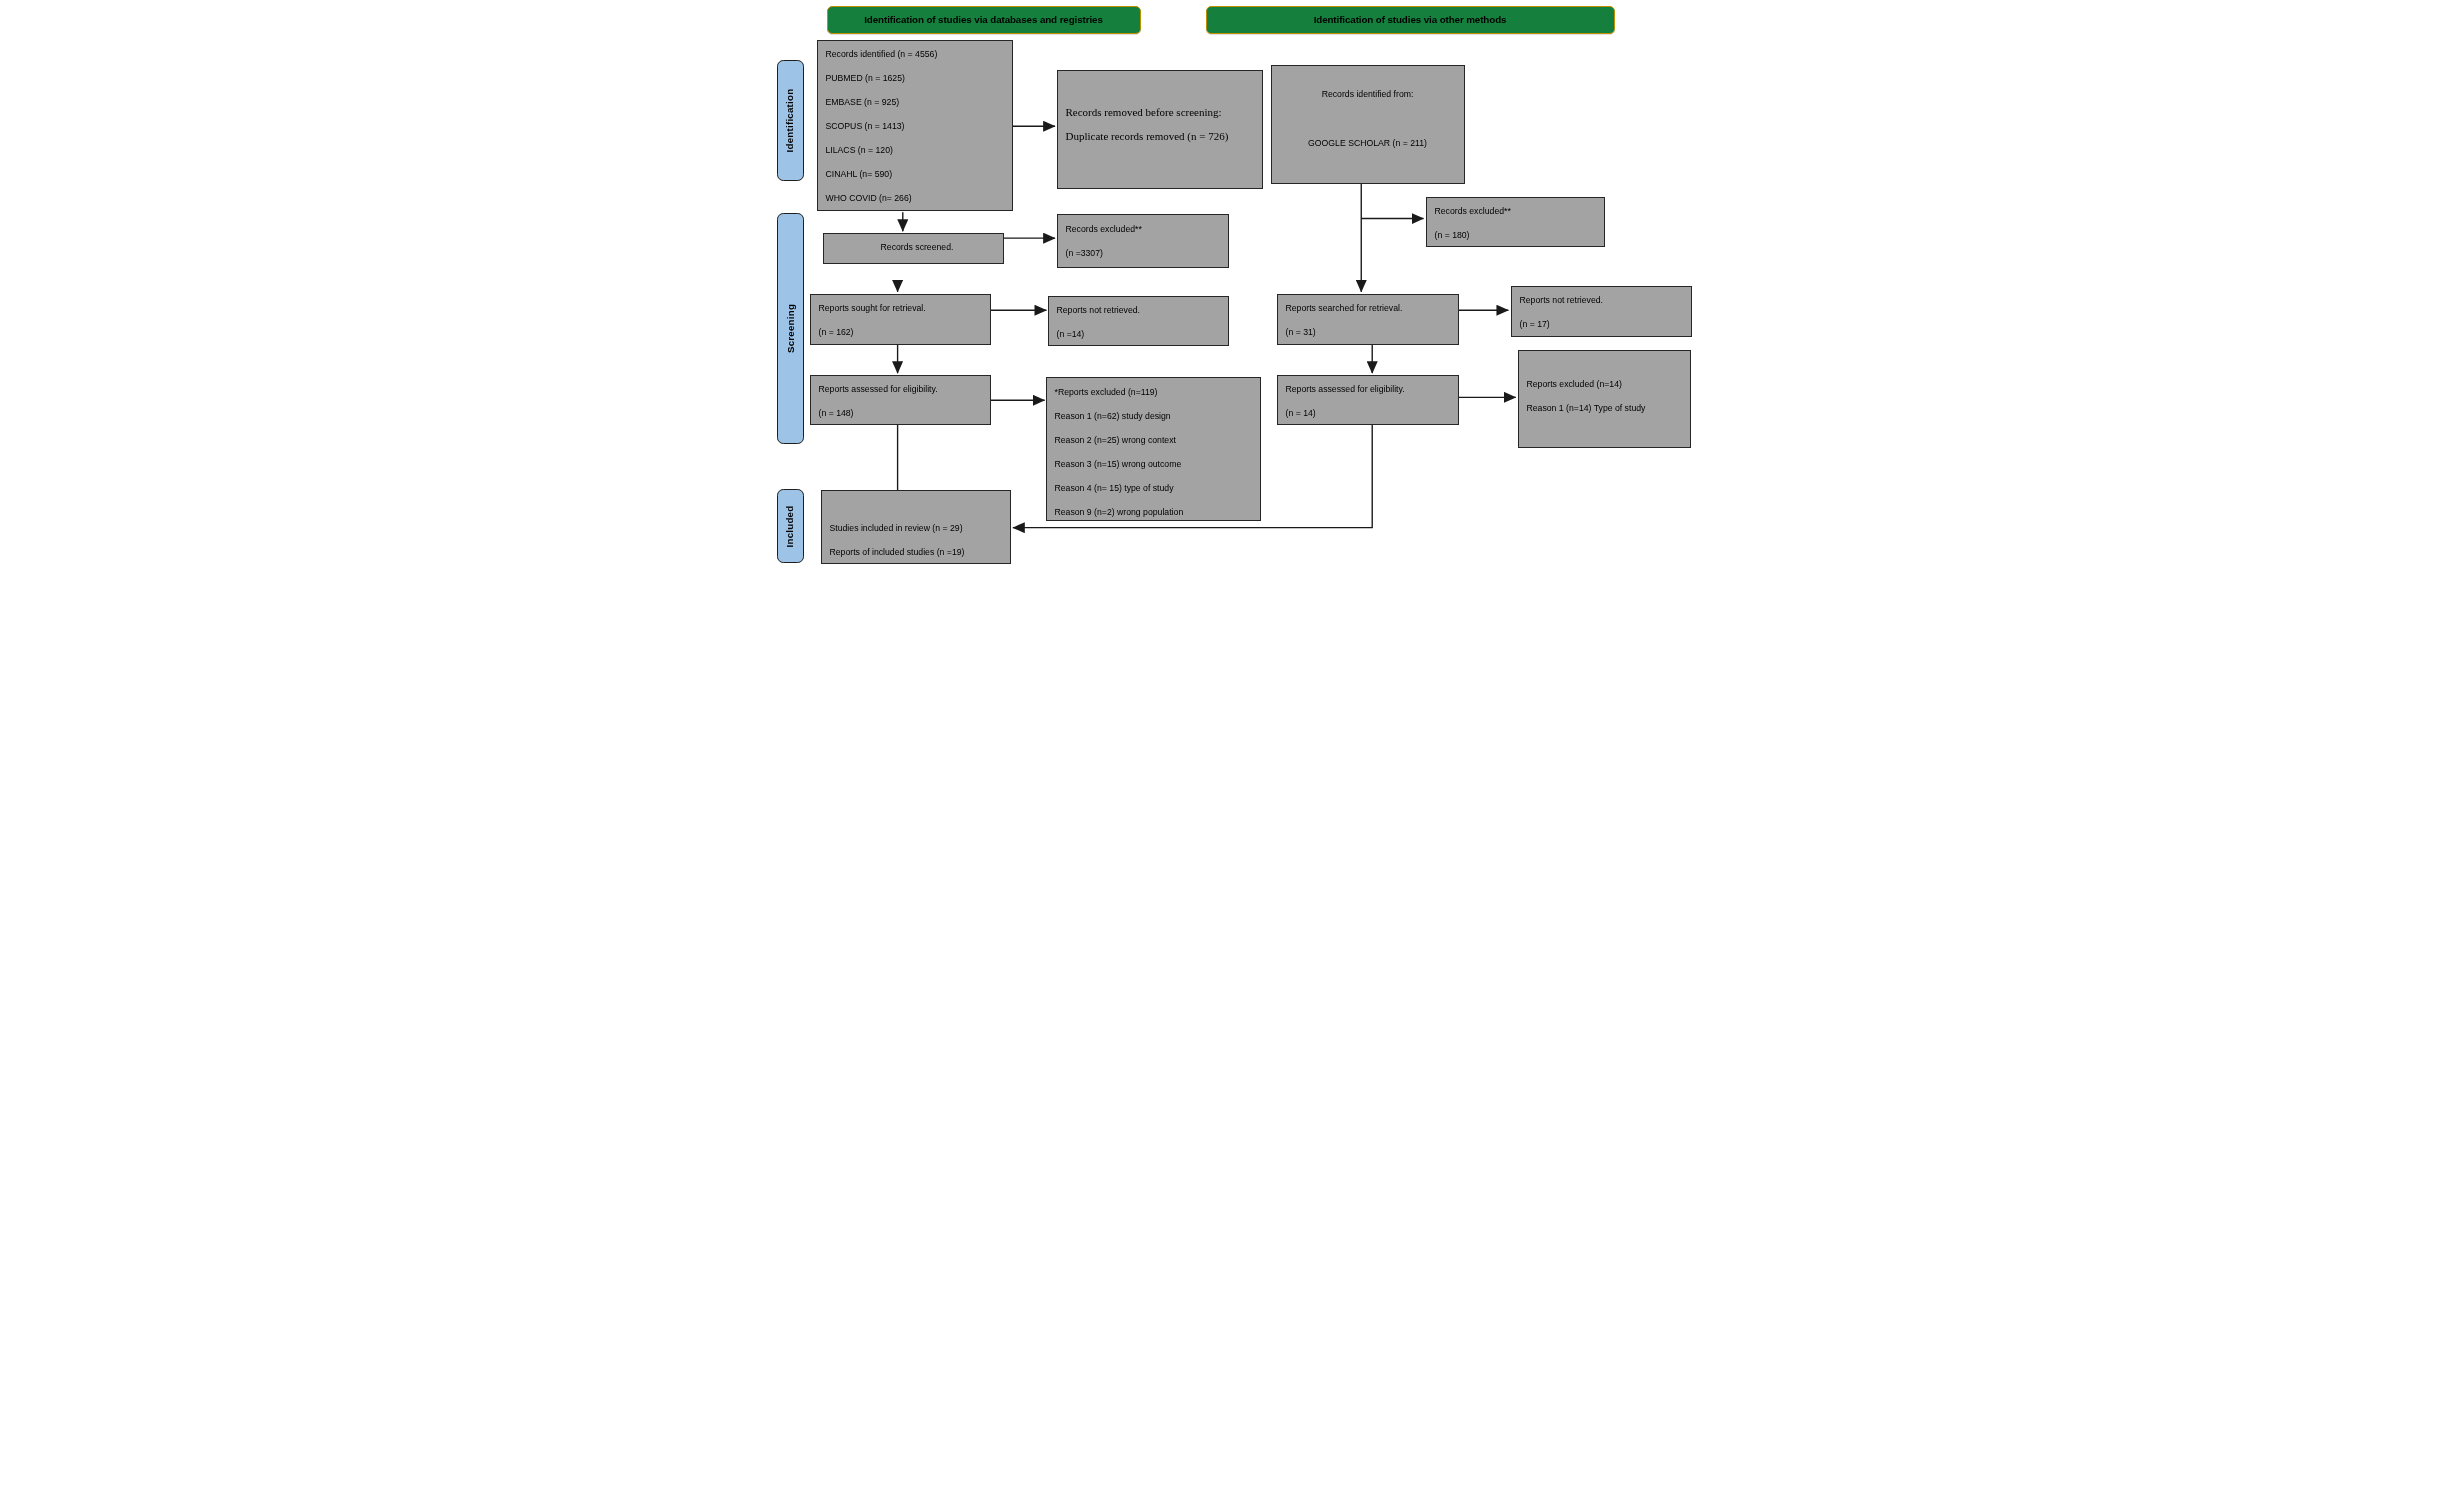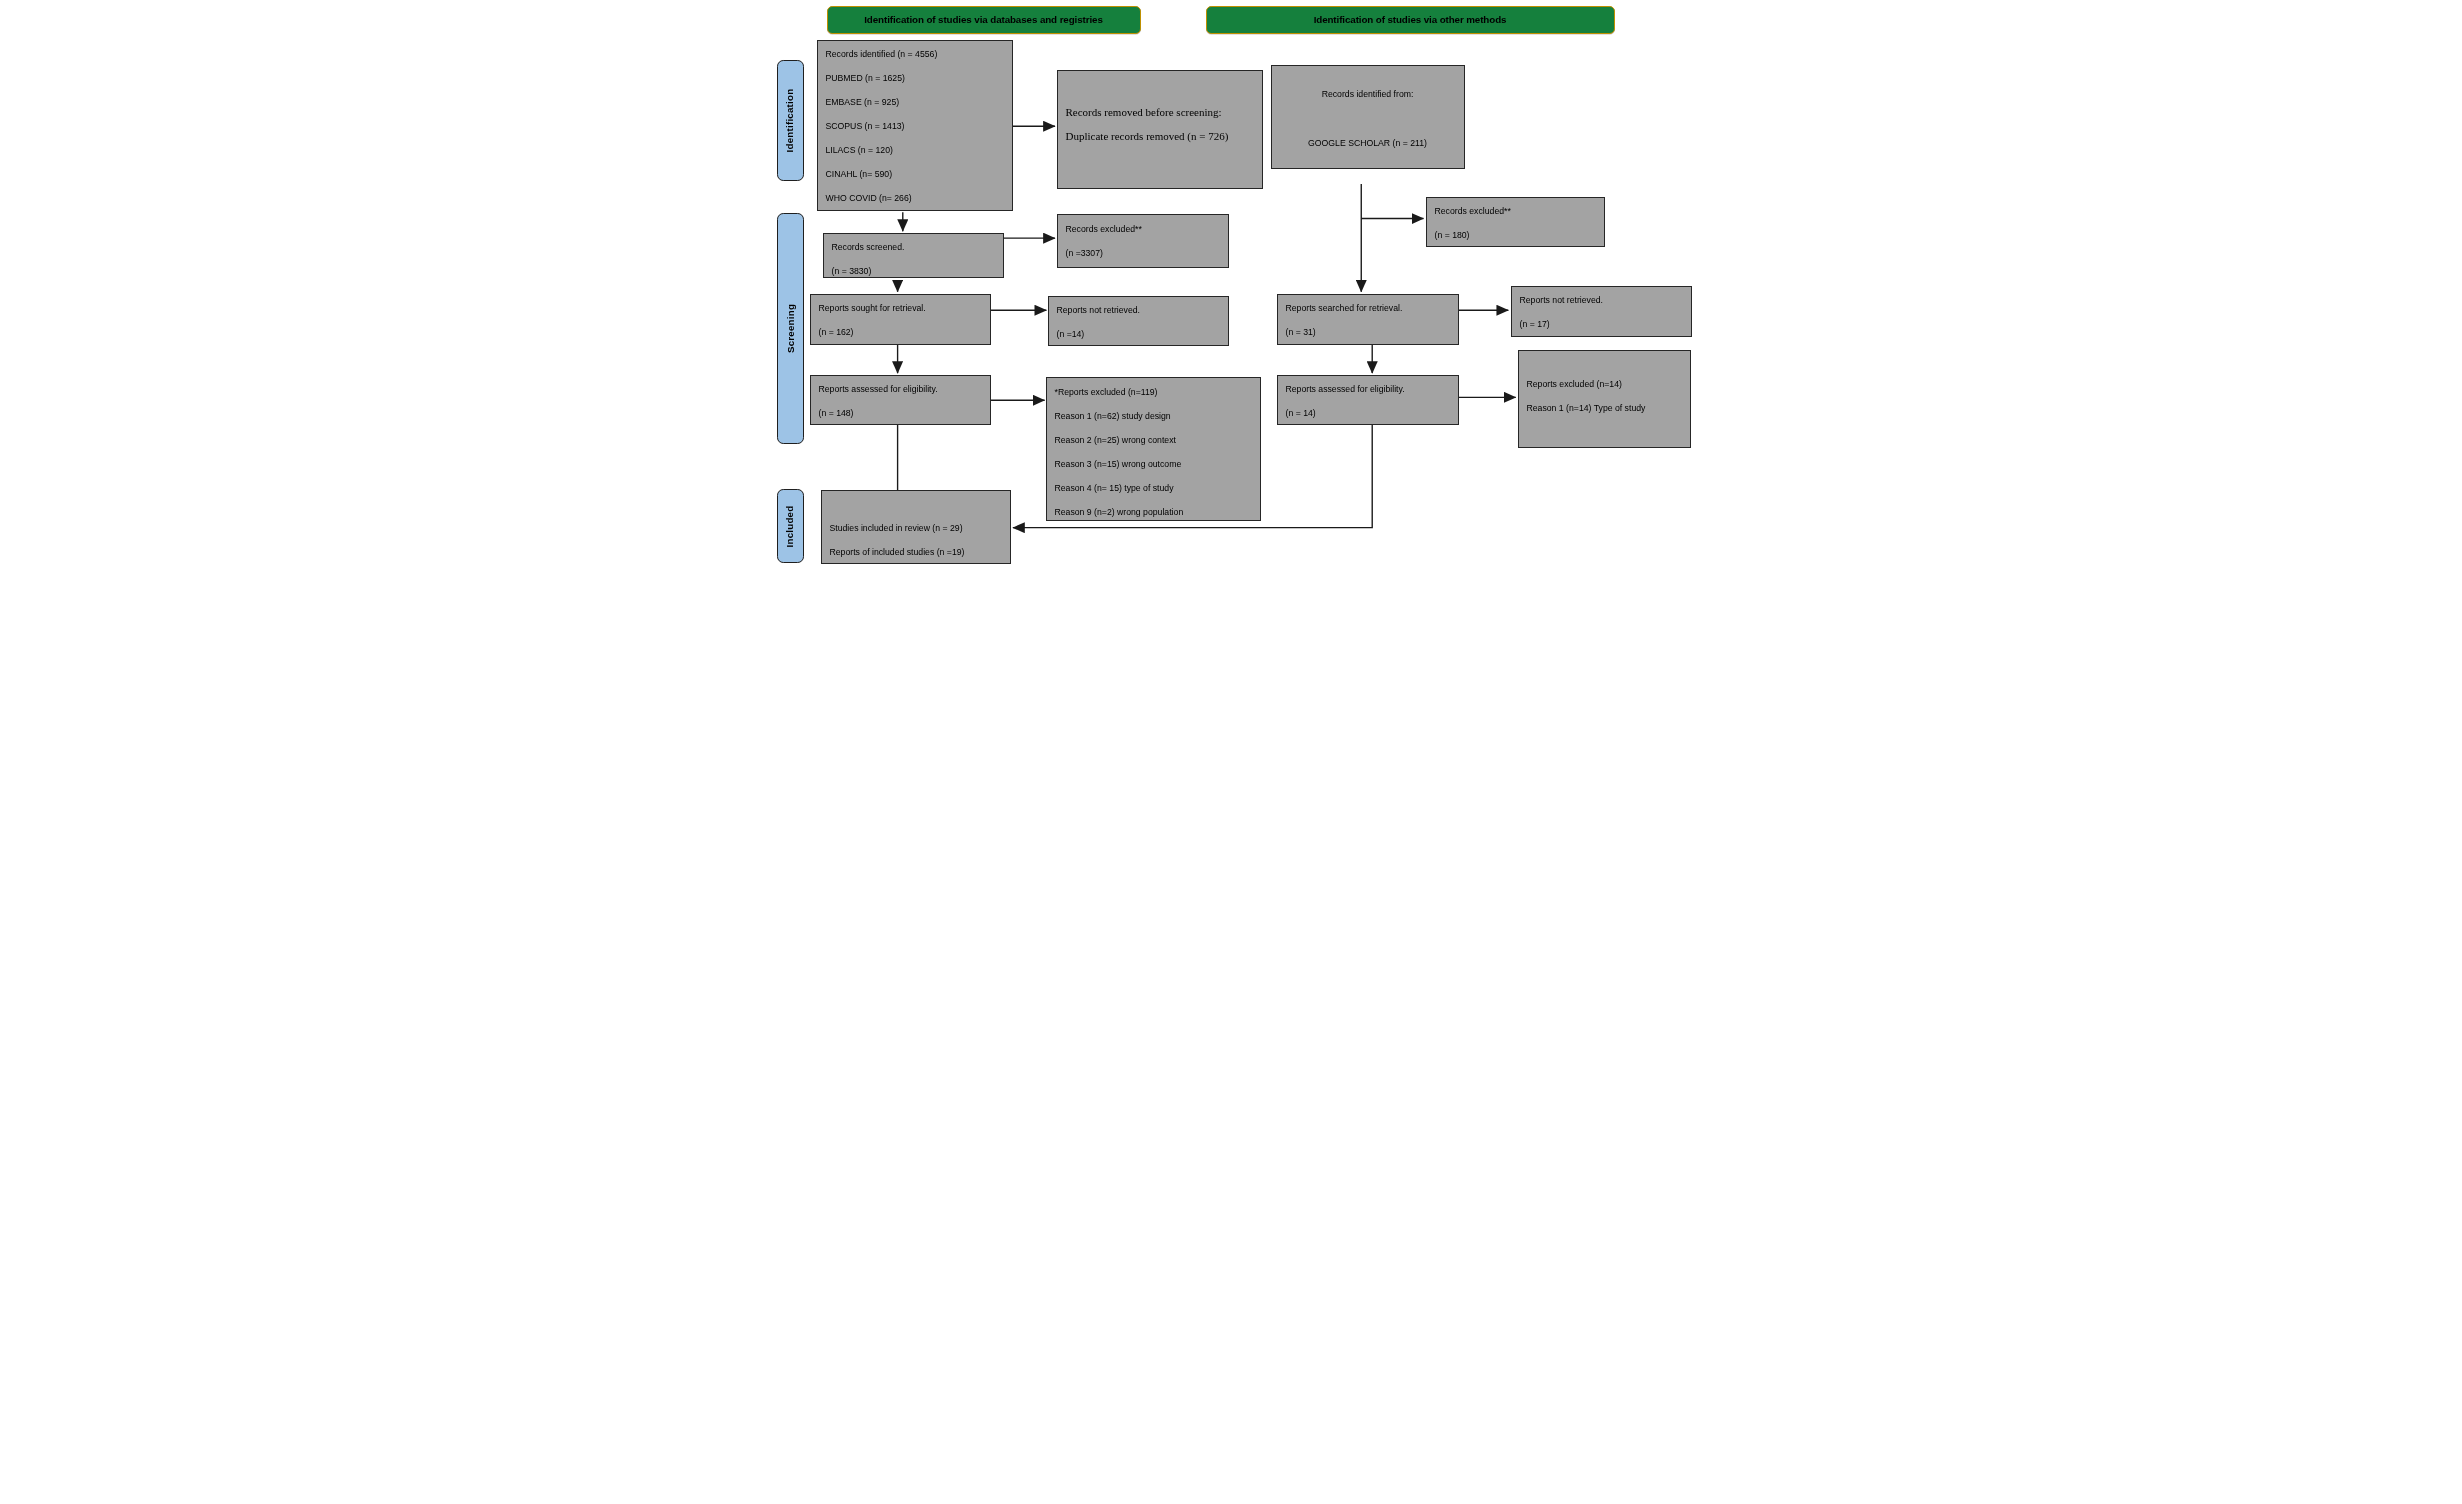--- a/index.html
+++ b/index.html
@@ -88,21 +88,21 @@
     <div class="ln">LILACS (n = 120)</div>
     <div class="ln">CINAHL (n= 590)</div>
     <div class="ln">WHO COVID (n= 266)</div>
   </div>
 
   <div class="box pad-l serif" style="left:287px;top:70px;width:206px;height:119px;padding-top:29px;">
     <div class="ln">Records removed before screening:</div>
     <div class="ln">Duplicate records removed (n = 726)</div>
   </div>
 
-  <div class="box pad-l" style="left:53px;top:233px;width:181px;height:45px;padding-top:0.6px;">
+  <div class="box pad-l" style="left:53px;top:233px;width:181px;height:31px;padding-top:0.6px;text-align:center;">
     <div class="ln">Records screened.</div>
     <div class="ln">(n = 3830)</div>
   </div>
 
   <div class="box pad-l" style="left:287px;top:214px;width:172px;height:54px;padding-top:2.3px;">
     <div class="ln">Records excluded**</div>
     <div class="ln">(n =3307)</div>
   </div>
 
   <div class="box pad-l" style="left:40px;top:294px;width:181px;height:51px;padding-top:1.2px;">
@@ -127,21 +127,21 @@
     <div class="ln">Reason 3 (n=15) wrong outcome</div>
     <div class="ln">Reason 4 (n= 15) type of study</div>
     <div class="ln">Reason 9 (n=2) wrong population</div>
   </div>
 
   <div class="box pad-l" style="left:51px;top:490px;width:190px;height:74px;padding-top:25px;">
     <div class="ln">Studies included in review (n = 29)</div>
     <div class="ln">Reports of included studies (n =19)</div>
   </div>
 
-  <div class="box center" style="left:501px;top:65px;width:194px;height:104px;padding-top:16px;">
+  <div class="box center" style="left:501px;top:65px;width:194px;height:119px;padding-top:16px;">
     <div class="ln">Records identified from:</div>
     <div class="ln" style="margin-top:25.4px;">GOOGLE SCHOLAR (n = 211)</div>
   </div>
 
   <div class="box pad-l" style="left:656px;top:197px;width:179px;height:50px;padding-top:1.2px;">
     <div class="ln">Records excluded**</div>
     <div class="ln">(n = 180)</div>
   </div>
 
   <div class="box pad-l" style="left:507px;top:294px;width:182px;height:51px;padding-top:1.2px;">

